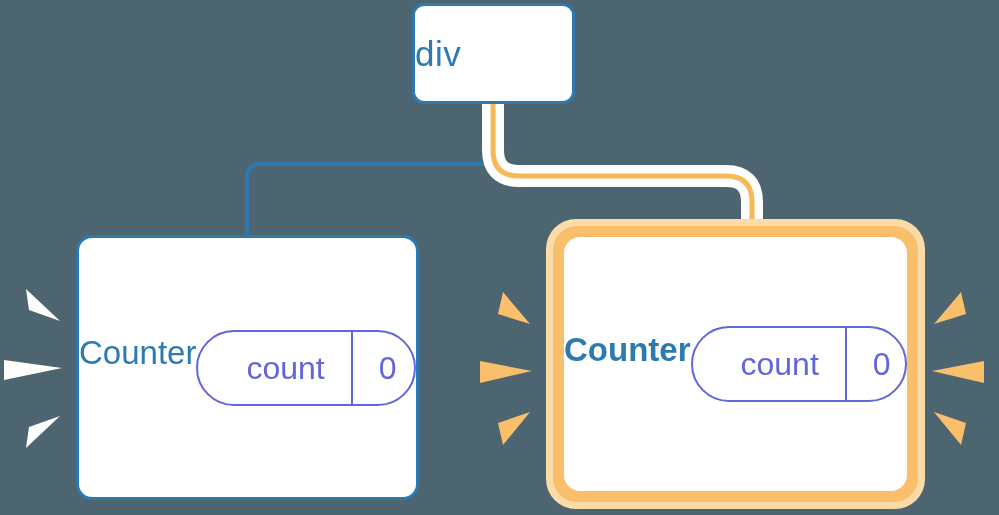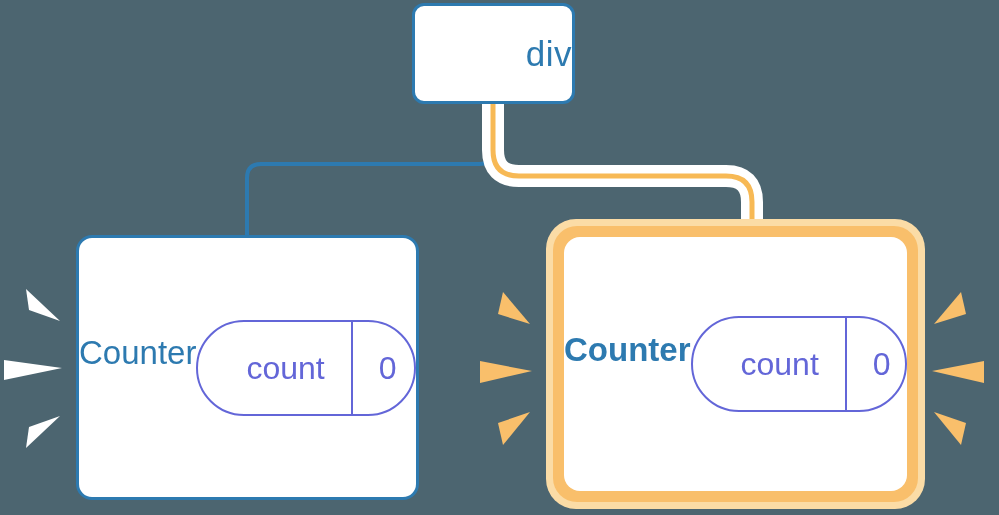--- a/index.html
+++ b/index.html
@@ -33,21 +33,21 @@
     left: 412px;
     top: 3px;
     width: 163px;
     height: 101px;
     background: #ffffff;
     border: 3px solid #2d7ab0;
     border-radius: 12px;
     box-sizing: border-box;
     display: flex;
     align-items: center;
-    justify-content: flex-end;
+    justify-content: flex-start;
     z-index: 6;
   }
   .node-div .node-title {
     color: #2d7ab0;
     font-size: 35px;
     font-weight: 400;
     letter-spacing: 0.5px;
     line-height: 1;
   }
 
@@ -114,21 +114,21 @@
   }
   .counter-title.plain { font-weight: 400; }
   .counter-title.bold  { font-weight: 700; color: #2d7ab0; }
 
   
   .state-pill {
     display: flex;
     align-items: stretch;
     border: 2px solid #6366d8;
     border-radius: 999px;
-    height: 96px;
+    height: 76px;
     box-sizing: border-box;
     overflow: hidden;
   }
   .pill-key, .pill-val {
     display: flex;
     align-items: center;
     justify-content: center;
     color: #6366d8;
     font-size: 32px;
     line-height: 1;

